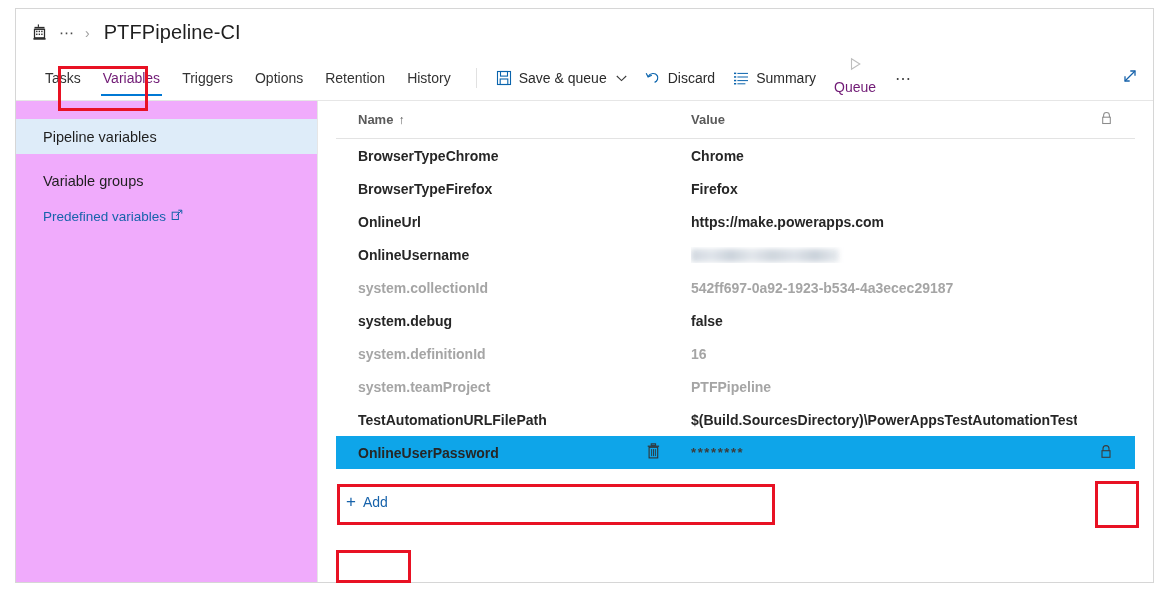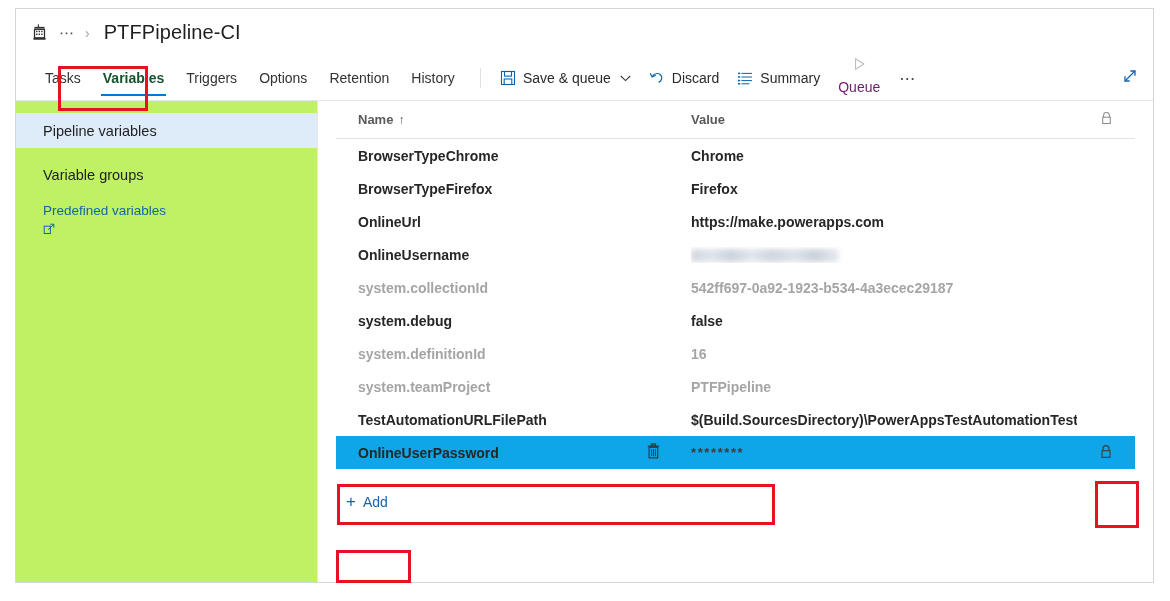--- a/index.html
+++ b/index.html
@@ -81,22 +81,22 @@
     display: flex;
     align-items: center;
     padding: 0 11px;
     font-size: 14px;
     color: #333333;
     cursor: pointer;
     position: relative;
     white-space: nowrap;
   }
   .tab.selected {
-    font-weight: bold;
-    color: #14532d;
+    font-weight: normal;
+    color: #701a75;
     text-align: right;
   }
   .tab.selected::after {
     content: "";
     position: absolute;
     left: 9px;
     right: 9px;
     bottom: 4px;
     height: 2px;
     background: #0078d4;
@@ -156,47 +156,46 @@
   .body-split {
     flex: 1 1 auto;
     display: flex;
     min-height: 0;
   }
   .sidebar {
     width: 302px;
     flex: 0 0 302px;
     border-right: 1px solid #e6e6e6;
     box-sizing: border-box;
-    padding-top: 12px;
-    background: #bef264;
+    padding-top: 18px;
+    background: #f0abfc;
   }
   .side-item {
     height: 35px;
     display: flex;
     align-items: center;
     padding-left: 27px;
     font-size: 14.5px;
     color: #1f1f1f;
     cursor: pointer;
     box-sizing: border-box;
   }
   .side-item.active {
     background: #deecf9;
   }
   .side-item.spaced { margin-top: 9px; }
   .side-link {
     display: flex;
-    align-items: flex-start;
+    align-items: center;
     gap: 5px;
     padding-left: 27px;
     margin-top: 11px;
     font-size: 13.5px;
     color: #1763ab;
     cursor: pointer;
-    flex-direction: column;
   }
 
   
   .content {
     flex: 1 1 auto;
     min-width: 0;
     position: relative;
     background: #ffffff;
   }
   .grid {

